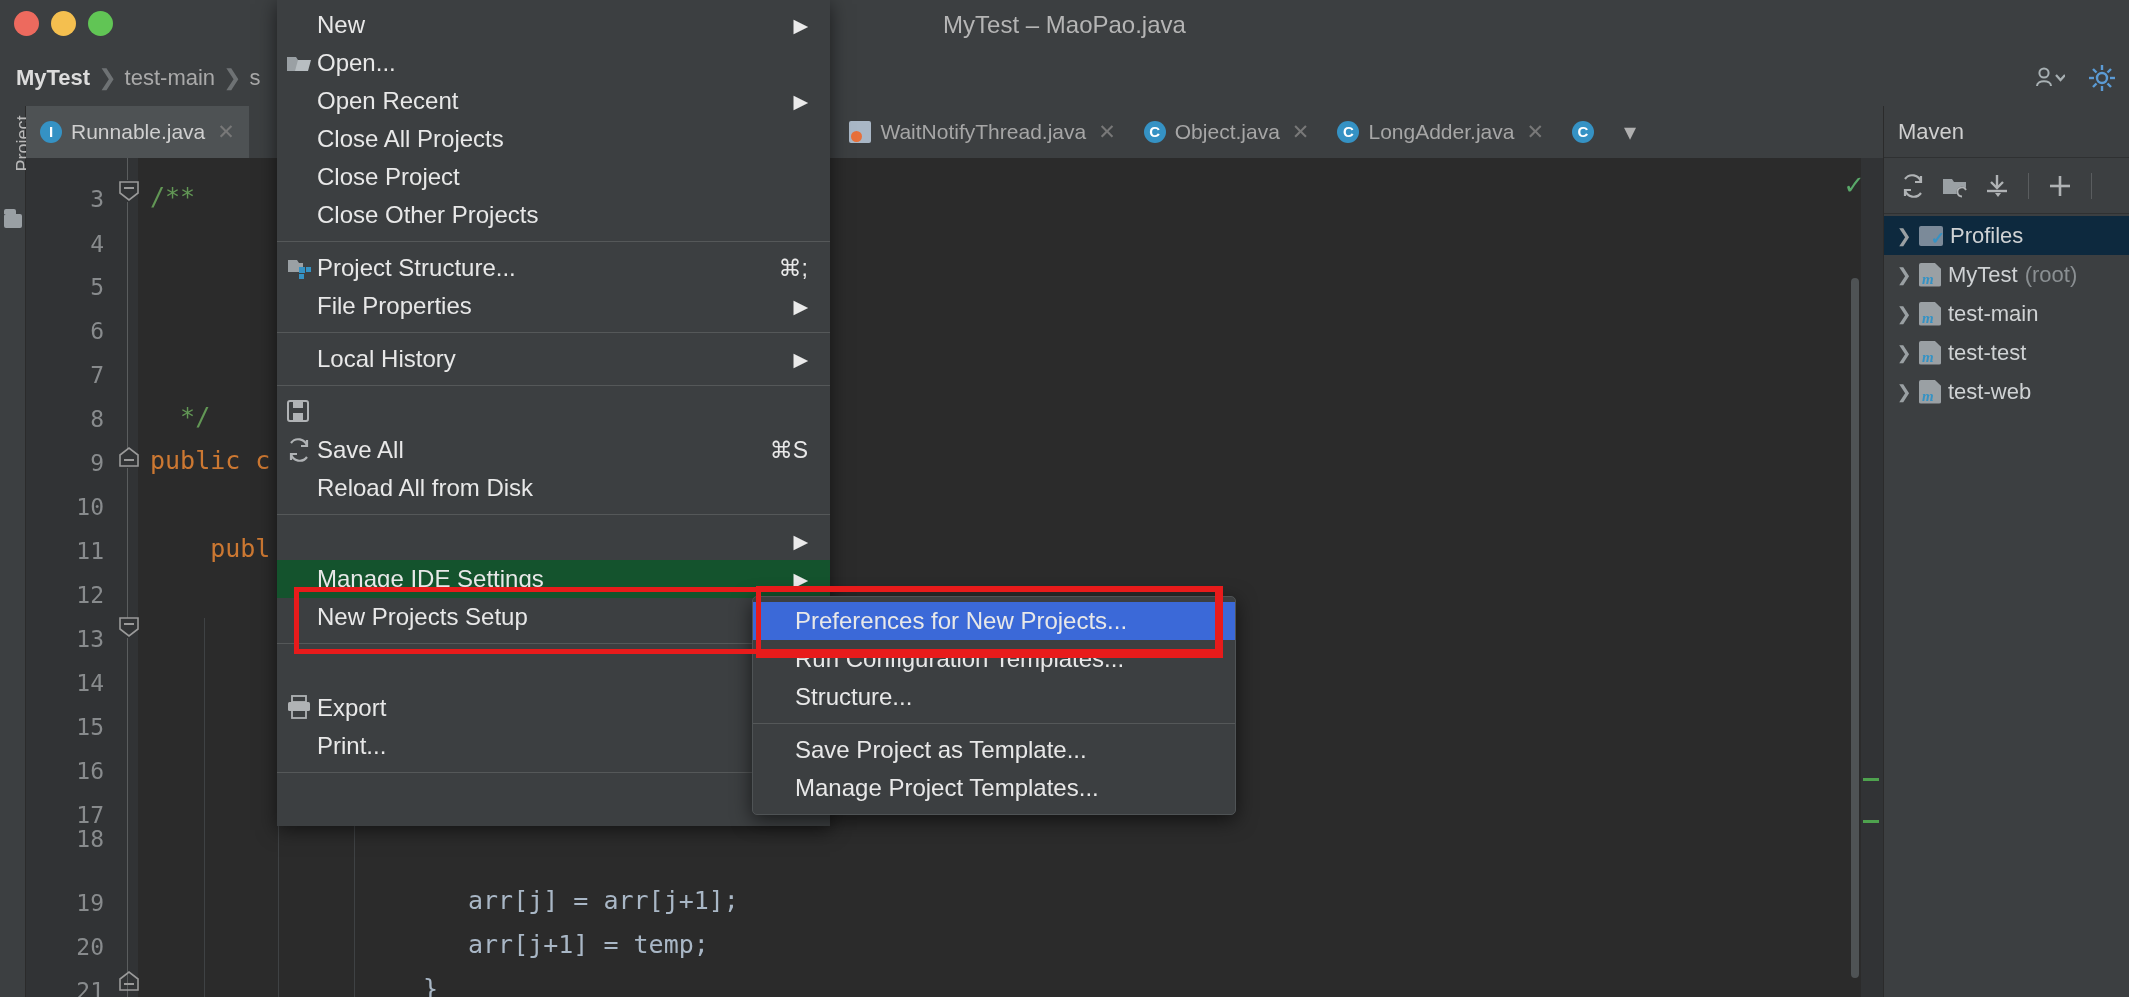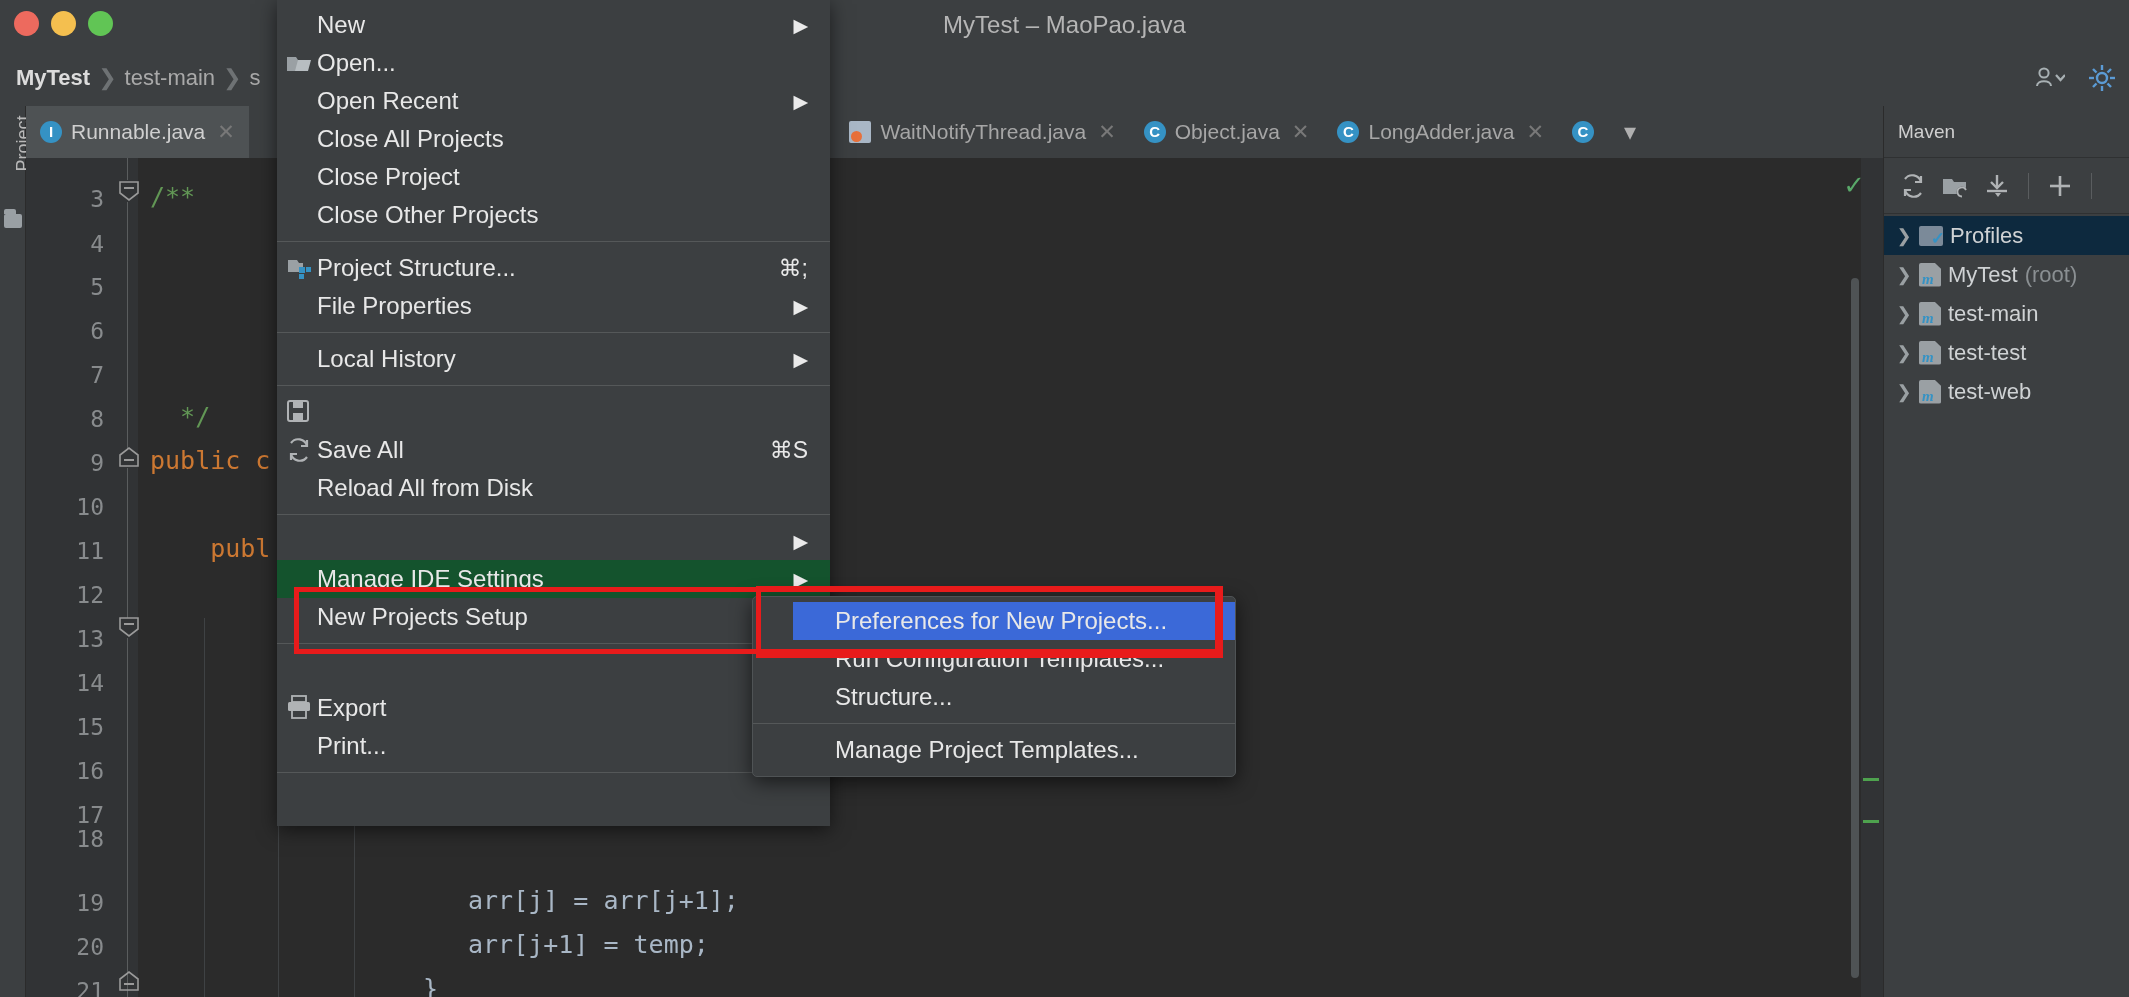--- a/index.html
+++ b/index.html
@@ -121,21 +121,21 @@
   }
   .marker { position: absolute; right: 4px; width: 16px; height: 3px; }
 
   
   .maven {
     position: absolute; left: 1883px; top: 106px; width: 246px; height: 891px;
     background: #3c3f41; border-left: 1px solid #2b2b2b;
   }
   .maven-head {
     height: 52px; display: flex; align-items: center; padding-left: 14px;
-    color: #cfcfcf; font-size: 19px; border-bottom: 1px solid #2f3132;
+    color: #cfcfcf; font-size: 22px; border-bottom: 1px solid #2f3132;
   }
   .maven-toolbar {
     height: 56px; display: flex; align-items: center; gap: 8px; padding-left: 12px;
     border-bottom: 1px solid #2f3132;
   }
   .mtb-btn { width: 34px; height: 34px; display: flex; align-items: center; justify-content: center; color: #b0b3b5; }
   .mtb-sep { width: 1px; height: 26px; background: #5a5d5f; margin: 0 6px; }
   .mtree { padding-top: 2px; }
   .mrow {
     height: 39px; display: flex; align-items: center; gap: 7px; padding-left: 12px;
@@ -164,21 +164,21 @@
   .msep { height: 1px; background: #555859; margin: 7px 0; }
 
   
   .submenu {
     position: absolute; left: 752px; top: 596px; width: 484px;
     background: #3c3f41; border: 1px solid #4f5355; border-radius: 5px;
     box-shadow: 0 5px 20px rgba(0,0,0,.6); padding: 5px 0 7px 0; z-index: 45;
   }
   .smi {
     height: 38px; display: flex; align-items: center; padding-left: 42px;
-    color: #e8e8e8; font-size: 24px; white-space: nowrap; margin-left: 40px;
+    color: #e8e8e8; font-size: 24px; white-space: nowrap;
   }
   .smi.hl { background: #3b69d8; }
 
   
   .redbox {
     position: absolute; border: 5px solid #e81b1b; z-index: 60; pointer-events: none;
   }
 
   
   .folderglyph {
@@ -594,20 +594,23 @@
       <span>Preferences for New Projects...</span>
     </div>
     <div class="smi">
       <span>Run Configuration Templates...</span>
     </div>
     <div class="smi">
       <span>Structure...</span>
     </div>
     <div class="msep"></div>
     <div class="smi">
+      <span>Save Project as Template...</span>
+    </div>
+    <div class="smi">
       <span>Manage Project Templates...</span>
     </div>
   </div>
 
   <div class="redbox" style="left:294px; top:587px; width:926px; height:67px;"></div>
   <div class="redbox" style="left:756px; top:586px; width:467px; height:72px;"></div>
 
 </div>
 
 </body></html>

